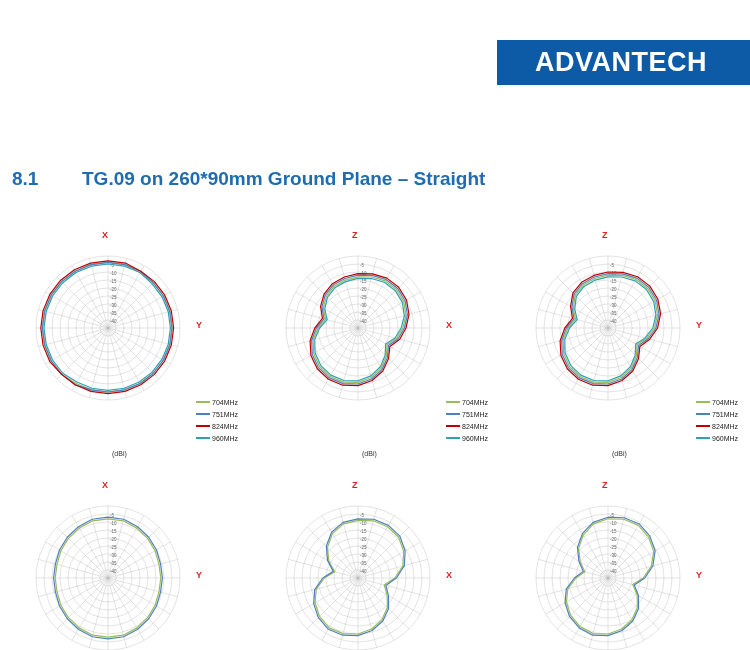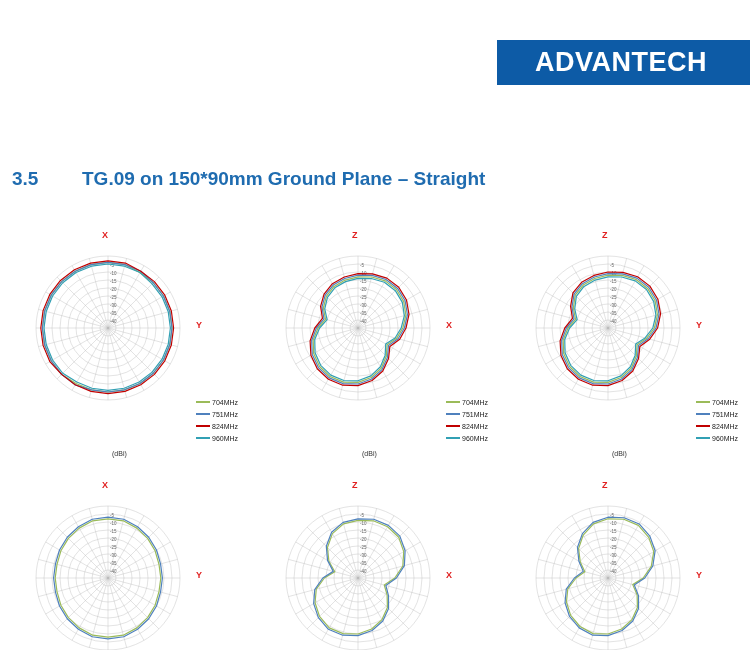--- a/index.html
+++ b/index.html
@@ -113,21 +113,21 @@
   }
 </style>
 </head>
 <body>
 
 <div class="logo-bar">
   <div class="logo-text">ADVANTECH</div>
 </div>
 
 <div class="heading">
-  <span class="num">3.5</span><span>TG.09 on 150*90mm Ground Plane – Straight</span>
+  <span class="num">8.1</span><span>TG.09 on 260*90mm Ground Plane – Straight</span>
 </div>
 
 <div class="grid">
   <div class="row">
     <div class="cell c0">
       <div class="plot-wrap">
         <svg class="polar-svg" width="180" height="180" viewBox="0 0 180 180">
             <circle cx="90" cy="92" r="8" fill="none" stroke="#b8b8b8" stroke-width="0.4"></circle>
             <circle cx="90" cy="92" r="16" fill="none" stroke="#b8b8b8" stroke-width="0.4"></circle>
             <circle cx="90" cy="92" r="24" fill="none" stroke="#b8b8b8" stroke-width="0.4"></circle>

